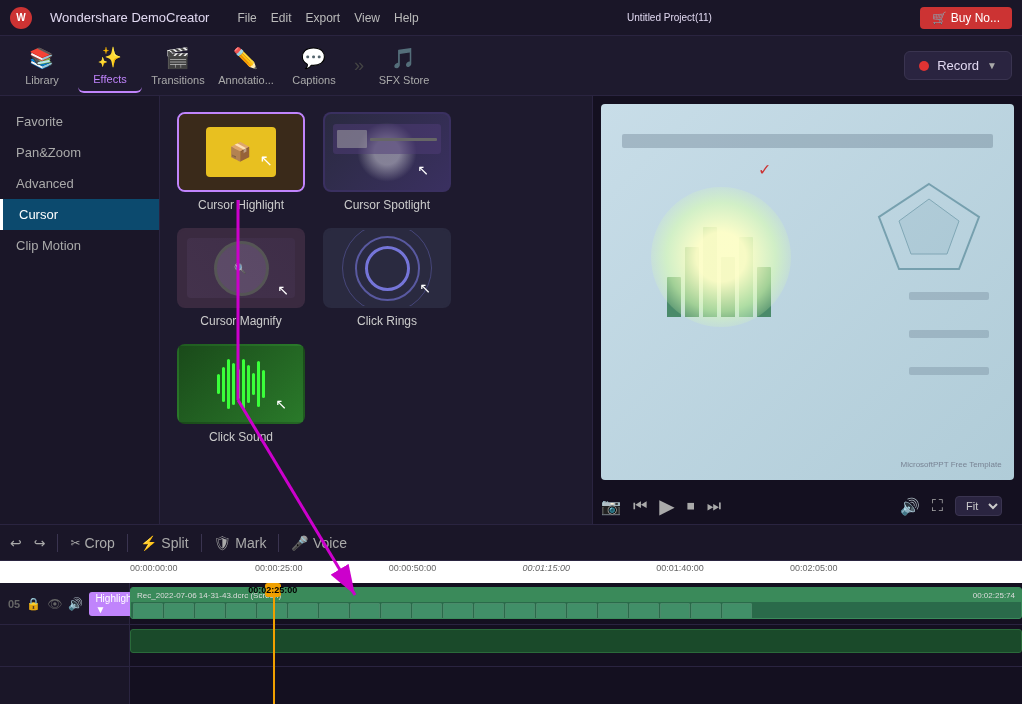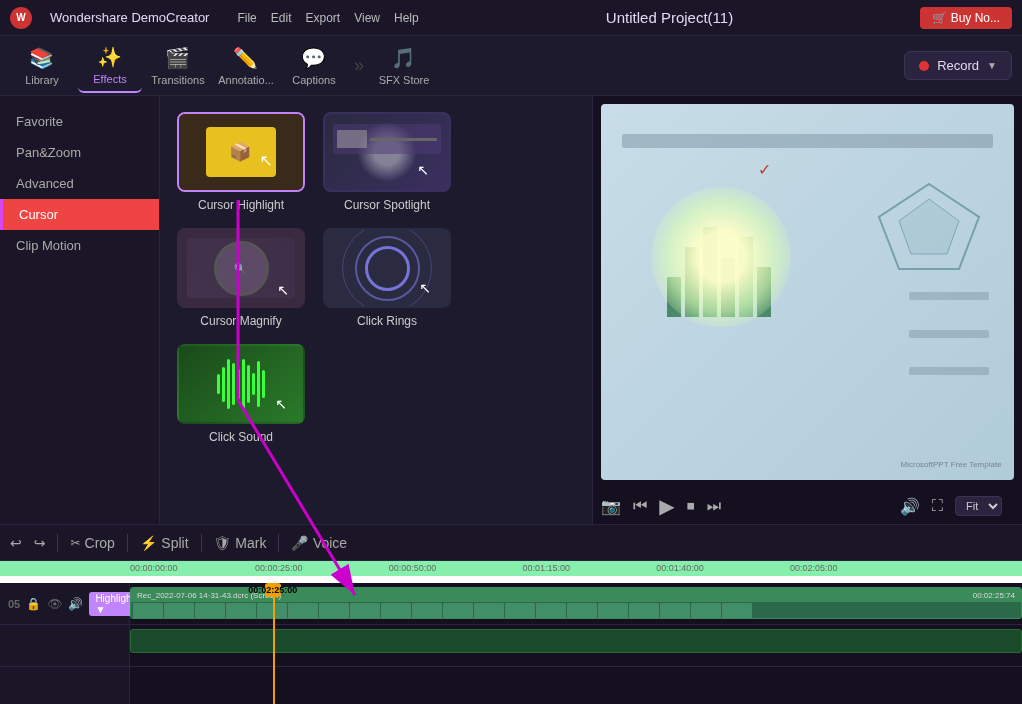--- a/index.html
+++ b/index.html
@@ -4,39 +4,39 @@
   <style>
     * { margin: 0; padding: 0; box-sizing: border-box; }
     body { width: 1022px; height: 704px; background: #1e1a2e; color: #ccc; font-family: 'Segoe UI', Arial, sans-serif; font-size: 13px; overflow: hidden; }
 
     
     .titlebar { display: flex; align-items: center; background: #1a1628; height: 36px; padding: 0 10px; gap: 18px; border-bottom: 1px solid #2a2440; }
     .app-logo { width: 22px; height: 22px; background: #cc3333; border-radius: 50%; display: flex; align-items: center; justify-content: center; color: white; font-size: 10px; font-weight: bold; flex-shrink: 0; }
     .app-name { color: #e0d8f0; font-size: 13px; font-weight: 500; }
     .menu-items { display: flex; gap: 14px; margin-left: 10px; }
     .menu-item { color: #bbb; font-size: 12px; cursor: pointer; }
-    .project-title { flex: 1; text-align: center; color: #e0d8f0; font-size: 15px; }
+    .project-title { flex: 1; text-align: center; color: #e0d8f0; font-size: 10px; }
     .buy-btn { background: #cc3333; color: white; padding: 4px 12px; border-radius: 4px; font-size: 12px; cursor: pointer; }
 
     
     .toolbar { display: flex; align-items: center; background: #1e1a2e; height: 60px; border-bottom: 1px solid #2a2440; padding: 0 10px; gap: 4px; }
     .toolbar-item { display: flex; flex-direction: column; align-items: center; justify-content: center; width: 64px; height: 54px; border-radius: 6px; cursor: pointer; color: #aaa; gap: 4px; font-size: 11px; }
     .toolbar-item.active { color: #c084fc; border-bottom: 2px solid #c084fc; }
     .toolbar-icon { font-size: 20px; }
     .toolbar-separator { color: #444; font-size: 18px; margin: 0 4px; }
     .record-btn { display: flex; align-items: center; gap: 8px; background: #2a2440; border: 1px solid #3a3450; border-radius: 6px; padding: 6px 14px; cursor: pointer; color: #e0d8f0; margin-left: auto; }
     .record-dot { width: 10px; height: 10px; background: #e03333; border-radius: 50%; }
 
     
     .main { display: flex; height: calc(704px - 36px - 60px - 180px); }
 
     
     .sidebar { width: 160px; background: #1a1628; border-right: 1px solid #2a2440; padding: 10px 0; flex-shrink: 0; }
     .sidebar-item { padding: 8px 16px; cursor: pointer; color: #aaa; font-size: 13px; border-radius: 0; }
-    .sidebar-item.active { background: #ef4444; color: #fff; border-left: 3px solid #d946ef; }
+    .sidebar-item.active { background: #0c4a6e; color: #fff; border-left: 3px solid #ffffff; }
 
     
     .effects-panel { flex: 1; background: #1e1a2e; padding: 16px; display: grid; grid-template-columns: repeat(2, 130px); grid-template-rows: auto auto auto; gap: 16px; overflow-y: auto; align-content: start; }
     .effect-item { display: flex; flex-direction: column; align-items: center; gap: 6px; cursor: pointer; }
     .effect-thumb { width: 128px; height: 80px; border-radius: 8px; overflow: hidden; position: relative; background: #2a2440; border: 2px solid transparent; }
     .effect-thumb.selected { border-color: #c084fc; }
     .effect-label { color: #ccc; font-size: 12px; text-align: center; }
 
     
     .thumb-highlight { background: #3a2a50; display: flex; align-items: center; justify-content: center; }
@@ -59,21 +59,21 @@
     .ctrl-btn { color: #aaa; cursor: pointer; font-size: 16px; }
     .ctrl-btn.play { font-size: 20px; }
     .ctrl-spacer { flex: 1; }
     .fit-select { background: #2a2440; color: #ccc; border: 1px solid #3a3450; border-radius: 4px; padding: 2px 6px; font-size: 11px; }
 
     
     .timeline { height: 180px; background: #141020; border-top: 1px solid #2a2440; display: flex; flex-direction: column; }
     .timeline-toolbar { display: flex; align-items: center; height: 36px; padding: 0 10px; gap: 12px; border-bottom: 1px solid #2a2440; background: #1a1628; }
     .tl-btn { color: #aaa; cursor: pointer; font-size: 14px; display: flex; align-items: center; gap: 4px; }
     .tl-divider { width: 1px; height: 18px; background: #3a3450; }
-    .timeline-ruler { height: 22px; background: #86efac; position: relative; overflow: hidden; border-bottom: 7px solid #ffffff; display: flex; align-items: flex-start; }
+    .timeline-ruler { height: 22px; background: #ffffff; position: relative; overflow: hidden; border-bottom: 3px solid #ffffff; display: flex; align-items: flex-start; }
     .timeline-content { flex: 1; position: relative; background: #141020; overflow: hidden; }
     .timeline-track-area { display: flex; height: 100%; }
     .track-labels { width: 130px; background: #1a1628; border-right: 1px solid #2a2440; display: flex; flex-direction: column; }
     .track-label-row { height: 42px; display: flex; align-items: center; padding: 0 8px; gap: 6px; border-bottom: 1px solid #2a2440; }
     .track-number { color: #666; font-size: 11px; width: 16px; font-weight: bold; }
     .track-icon-btn { color: #666; font-size: 12px; cursor: pointer; }
     .track-name-badge { background: #c084fc; color: white; font-size: 10px; padding: 1px 6px; border-radius: 3px; cursor: pointer; }
     .tracks-right { flex: 1; position: relative; overflow: hidden; }
     .track-row { height: 42px; border-bottom: 1px solid #2a2440; position: relative; }
     .video-clip { position: absolute; top: 4px; height: 30px; background: #2a6a4a; border: 1px solid #3a8a5a; border-radius: 3px; display: flex; align-items: center; overflow: hidden; }
@@ -297,21 +297,21 @@
       <div style="position:absolute;left:0%;display:flex;flex-direction:column;align-items:flex-start;">
         <span style="font-size:9px;color:#666;margin-top:2px;">00:00:00:00</span>
       </div>
       <div style="position:absolute;left:14%;display:flex;flex-direction:column;align-items:flex-start;">
         <span style="font-size:9px;color:#666;margin-top:2px;">00:00:25:00</span>
       </div>
       <div style="position:absolute;left:29%;display:flex;flex-direction:column;align-items:flex-start;">
         <span style="font-size:9px;color:#666;margin-top:2px;">00:00:50:00</span>
       </div>
       <div style="position:absolute;left:44%;display:flex;flex-direction:column;align-items:flex-start;">
-        <span style="font-size:9px;color:#666;margin-top:2px;">00:01:15:00</span>
+        <span style="font-size:9px;color:#666;margin-top:2px;font-style:italic;">00:01:15:00</span>
       </div>
       <div style="position:absolute;left:59%;display:flex;flex-direction:column;align-items:flex-start;">
         <span style="font-size:9px;color:#666;margin-top:2px;">00:01:40:00</span>
       </div>
       <div style="position:absolute;left:74%;display:flex;flex-direction:column;align-items:flex-start;">
         <span style="font-size:9px;color:#666;margin-top:2px;">00:02:05:00</span>
       </div>
     </div>
   </div>
 

